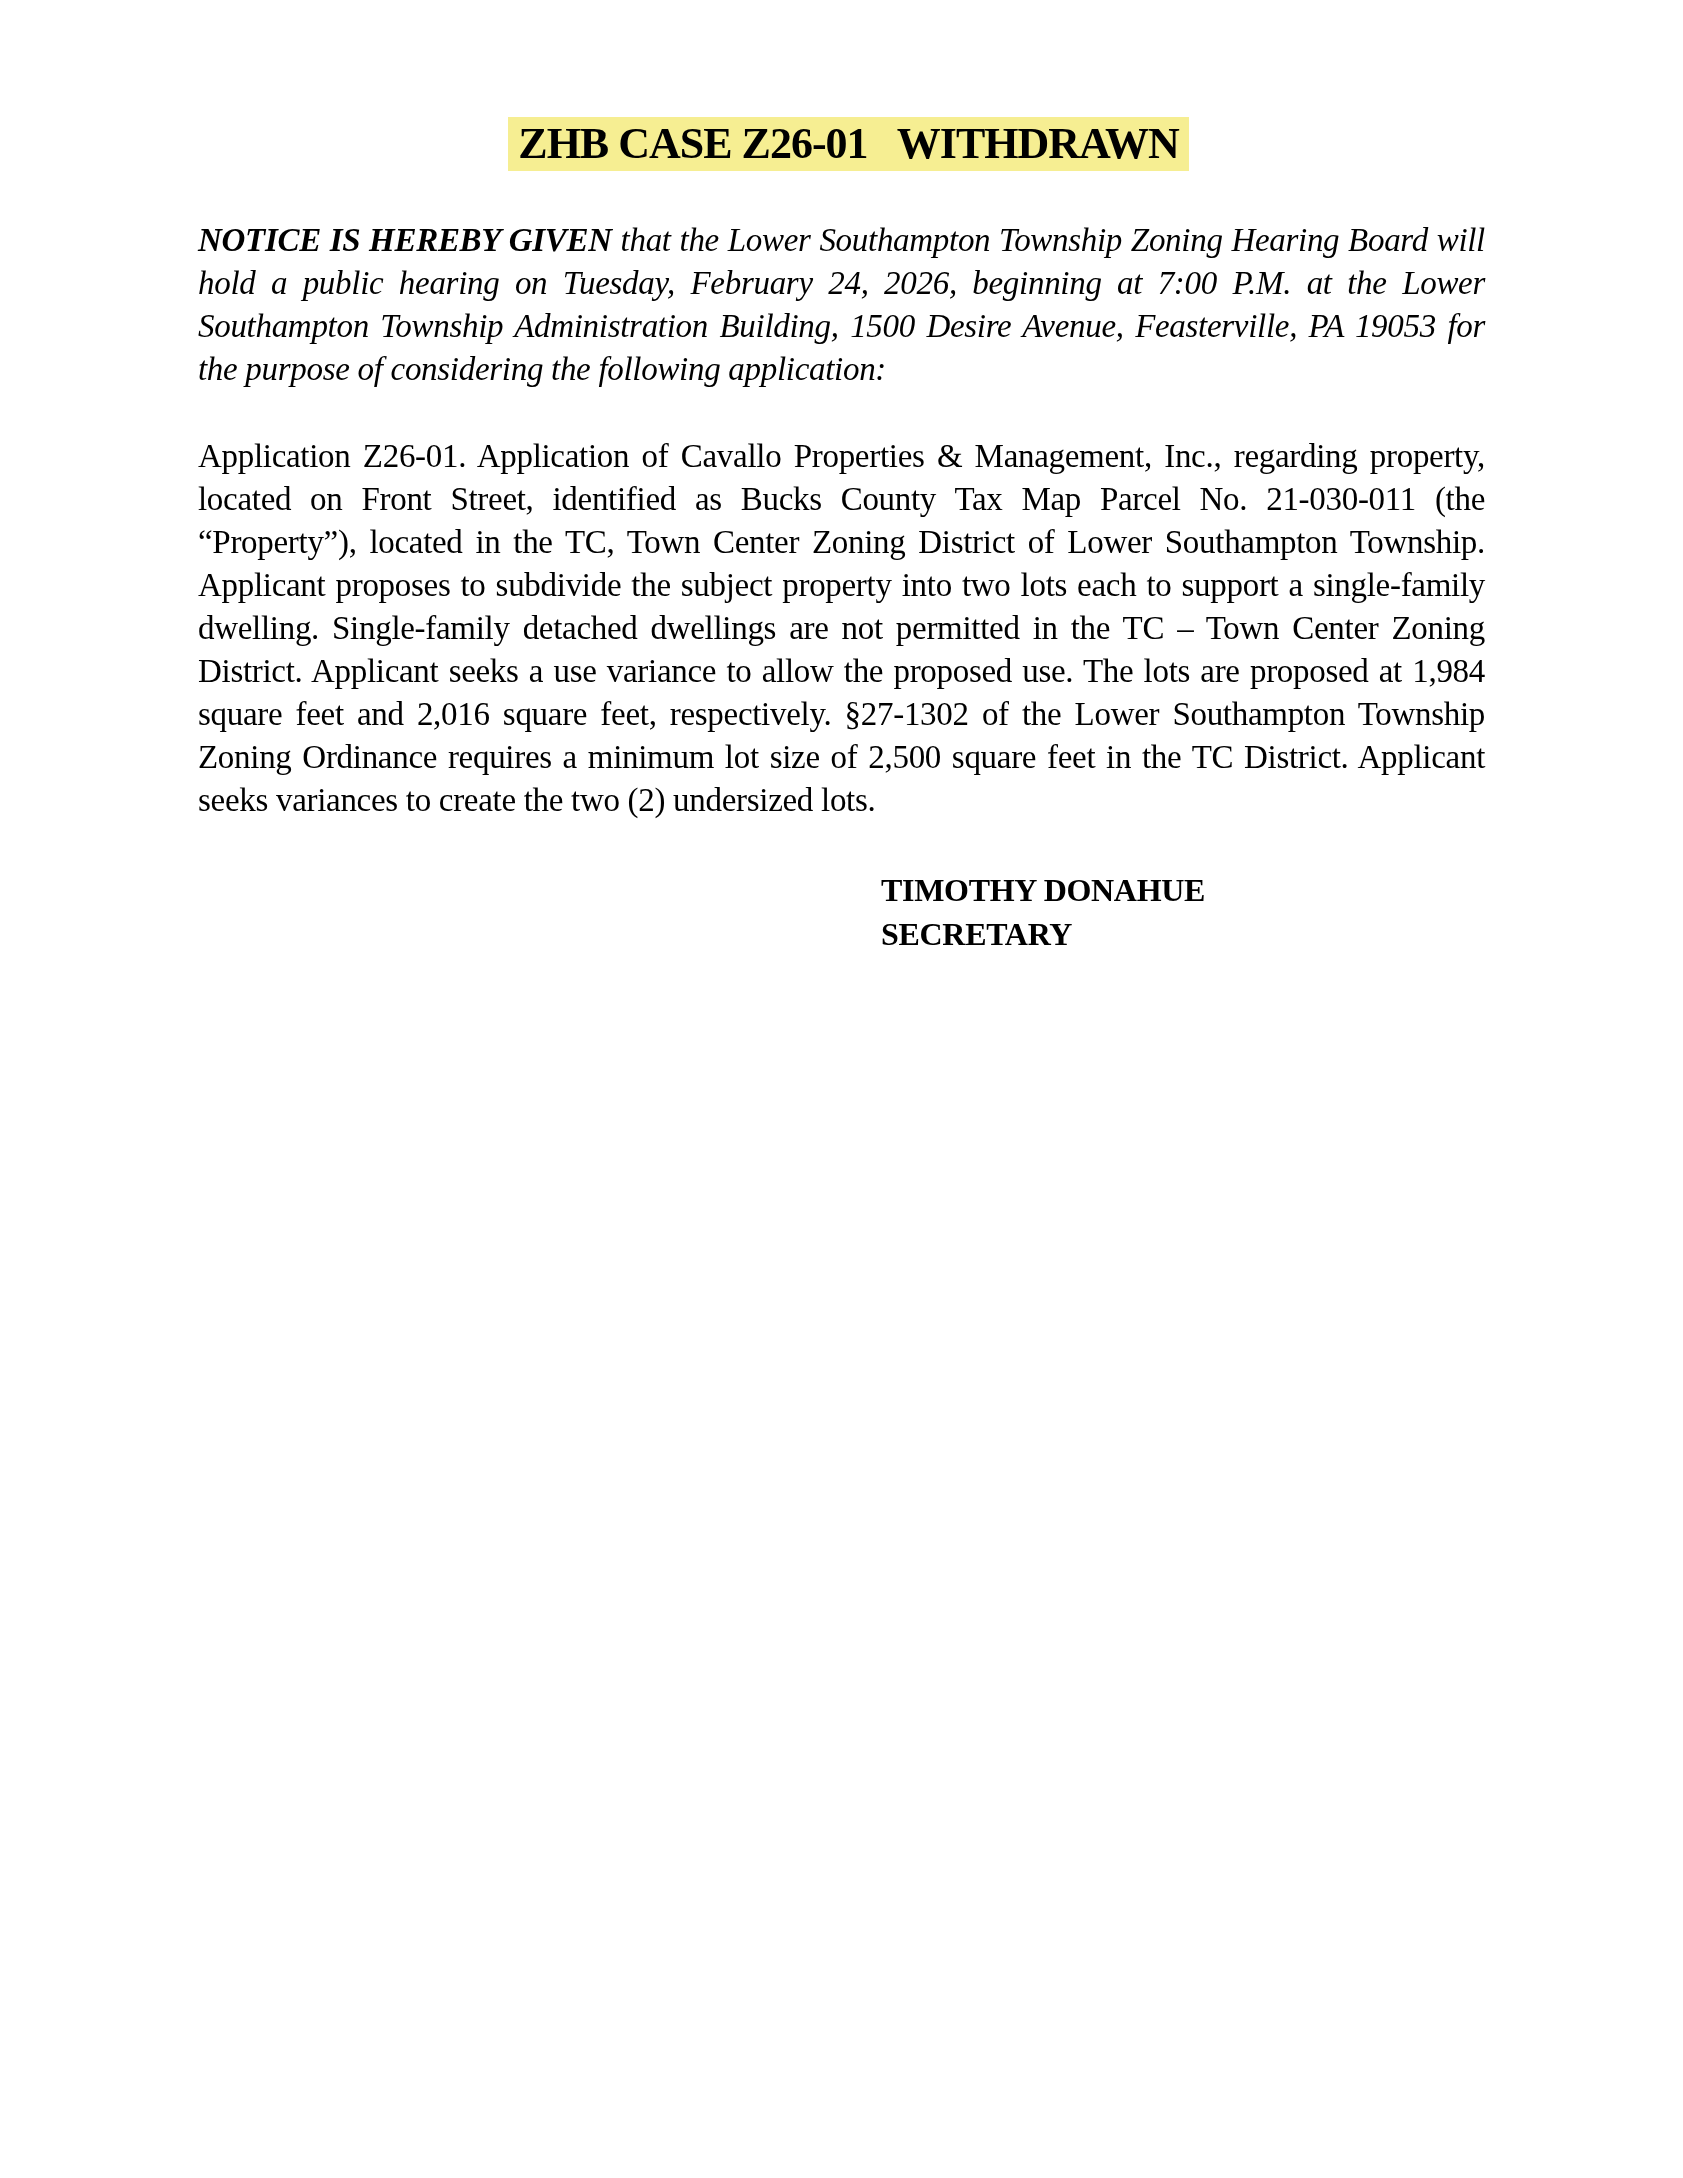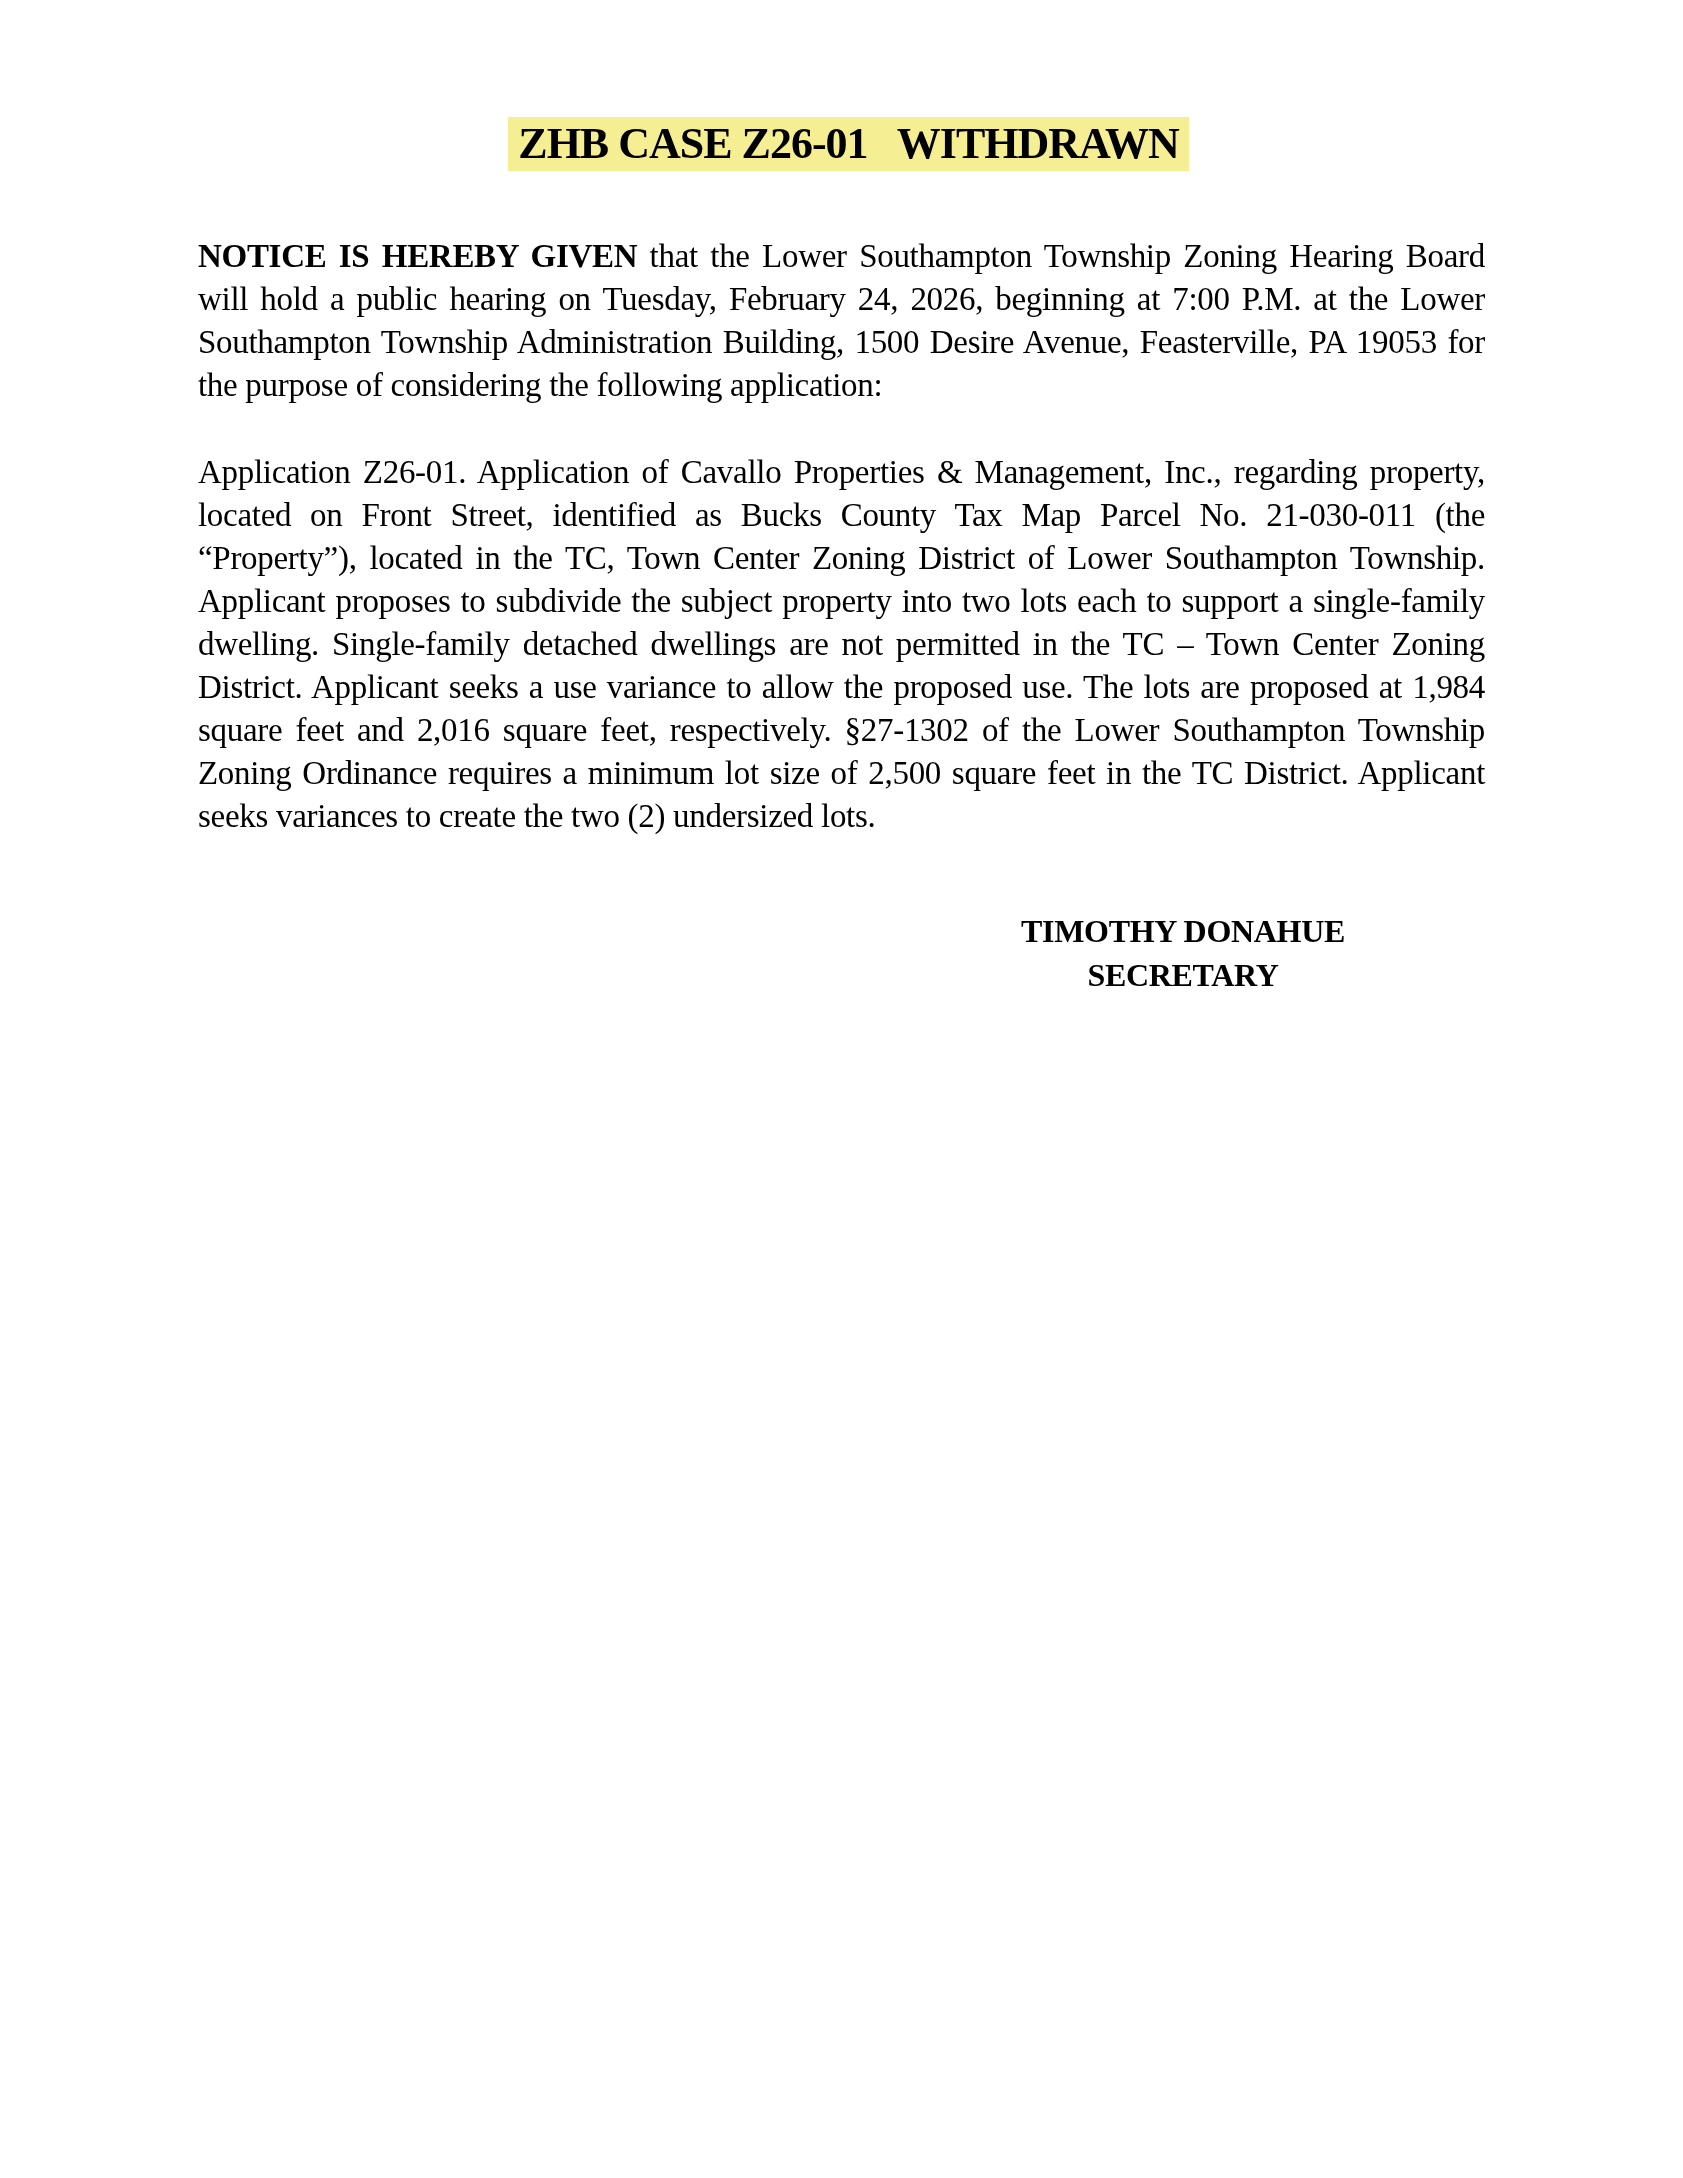--- a/index.html
+++ b/index.html
@@ -43,32 +43,33 @@
     margin: 0 198px;
     font-size: 33px;
     line-height: 43px;
     text-align: justify;
     letter-spacing: -0.3px;
   }
   .content p {
     margin: 0 0 44px 0;
   }
   .content p.first {
-    margin-top: 64px;
+    margin-top: 48px;
+    font-style: italic;
   }
   .bold-lead {
     font-weight: bold;
   }
   .signature {
-    margin-top: 71px;
+    margin-top: 46px;
     margin-left: 683px;
     font-weight: bold;
     font-size: 32px;
     line-height: 44px;
-    text-align: center;
+    text-align: left;
     font-family: Liberation Serif, serif;
   }
   .sig-line {
     display: block;
   }
 </style>
 </head>
 <body>
 
 <div class="page">

